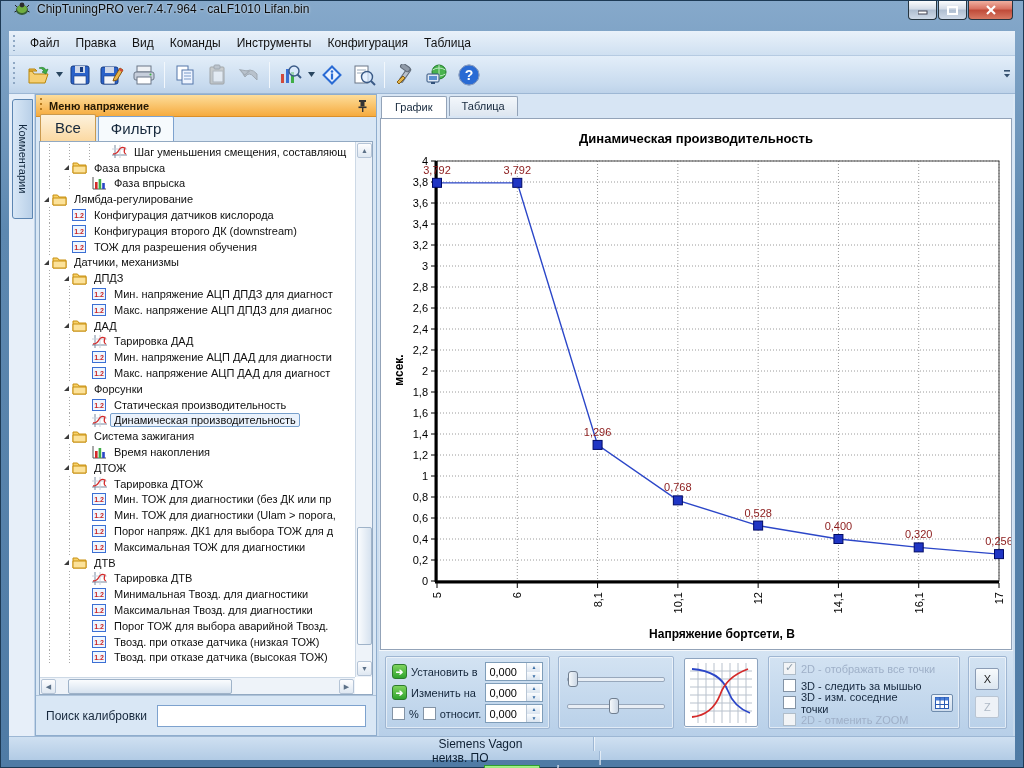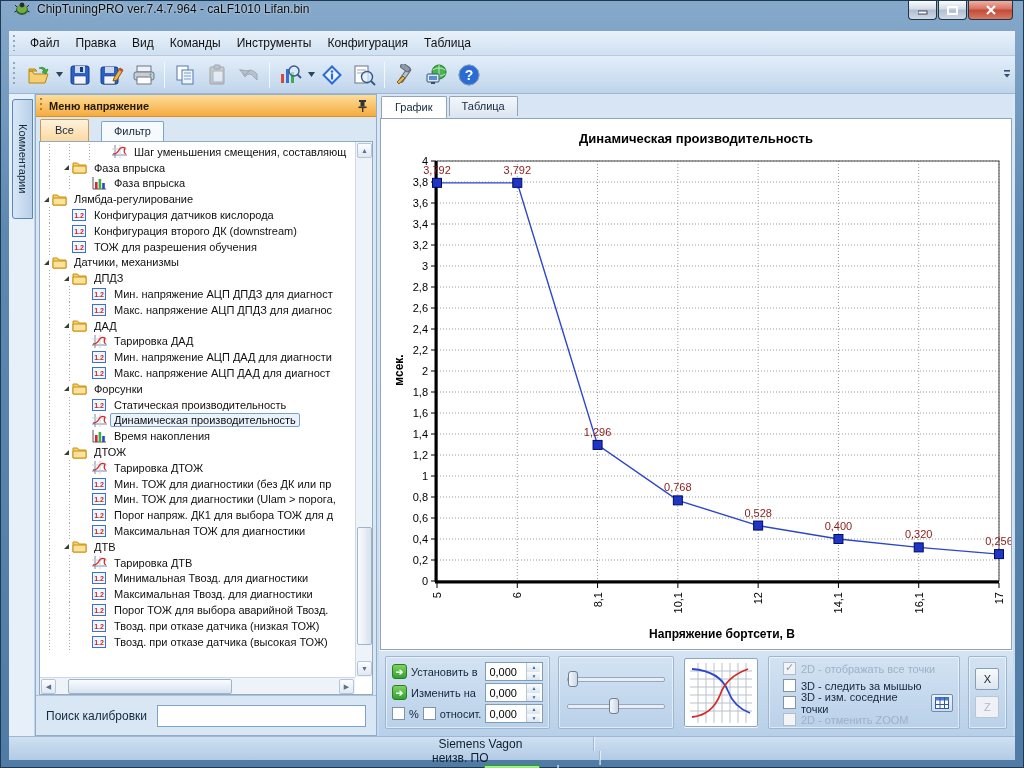--- a/index.html
+++ b/index.html
@@ -52,22 +52,22 @@
     writing-mode:vertical-rl; font-size:11px; color:#12283f; }
 
   
   .left-panel { position:absolute; left:26px; top:0; width:342px; bottom:0;
     border:1px solid #8fadcd; background:#d9e7f5; display:flex; flex-direction:column; }
   .panel-header { height:22px; background:linear-gradient(#fddd9b,#f6ab3e);
     border-bottom:1px solid #d98f2b; display:flex; align-items:center; font-size:11px; font-weight:bold; color:#251a05; }
   .panel-header .grip { background-image:repeating-linear-gradient(to bottom,#b77b20 0 2px,transparent 2px 5px); }
   .pin { margin-left:auto; margin-right:8px; }
   .ltabs { height:24px; display:flex; align-items:flex-end; padding-left:4px; background:#d9e7f5; }
-  .ltab { font-size:11px; padding:3px 12px 4px; border:1px solid #7da2ce; border-bottom:none;
-    border-radius:2px 2px 0 0; background:#f6fafd; margin-right:12px; color:#16283c; }
+  .ltab { font-size:15px; padding:3px 12px 4px; border:1px solid #7da2ce; border-bottom:none;
+    border-radius:2px 2px 0 0; background:#f6fafd; margin-right:2px; color:#16283c; }
   .ltab.active { background:linear-gradient(#fdf2dd,#fbd9a2); border-color:#c99a50; padding:4px 14px 5px; }
   .tree-wrap { flex:1; position:relative; background:#fff; border:1px solid #92a9c2; margin:0 3px; overflow:hidden; }
   .tree { position:absolute; inset:0 17px 17px 0; overflow:hidden; padding-top:2px; }
   .tree-row { height:15.8px; display:flex; align-items:center; white-space:nowrap; font-size:11px; color:#101010; }
   .indent { width:20px; align-self:stretch; flex:none;
     background-image:repeating-linear-gradient(to bottom,#a8a8a8 0 1px,transparent 1px 3px);
     background-size:1px 100%; background-repeat:no-repeat; background-position:9px 0; }
   .expander { width:12px; flex:none; display:flex; align-items:center; justify-content:center; }
   .expander i { width:0; height:0; border-left:5px solid transparent; border-bottom:5px solid #3c3c3c; }
   .exp-space { width:12px; flex:none; }
@@ -578,20 +578,33 @@
               <span class="ticon">
                 <svg width="15" height="13" viewBox="0 0 15 13">
                   <line x1="3" y1="0" x2="3" y2="13" stroke="#7a8aa0"></line>
                   <line x1="0" y1="10" x2="15" y2="10" stroke="#7a8aa0"></line>
                   <line x1="8" y1="0" x2="8" y2="13" stroke="#c9d2de"></line>
                   <line x1="0" y1="4" x2="15" y2="4" stroke="#c9d2de"></line>
                   <path d="M1 9 Q5 9 7 5 Q9 1 13 3 Q11 8 14 9" fill="none" stroke="#d42a2a" stroke-width="1.3"></path>
                 </svg>
               </span>
               <span class="tlabel sel">Динамическая производительность</span>
+            </div>
+            <div class="tree-row">
+              <span class="indent"></span>
+              <span class="expander">
+                <i></i>
+              </span>
+              <span class="ticon">
+                <svg width="15" height="13" viewBox="0 0 15 13">
+                  <path d="M1 3 L1 12 L14 12 L14 4 L7 4 L5.5 2 L1 2 Z" fill="#f7d16a" stroke="#c89010"></path>
+                  <path d="M1 5 L14 5 L14 12 L1 12 Z" fill="#fce29a" stroke="#c89010"></path>
+                </svg>
+              </span>
+              <span class="tlabel">Система зажигания</span>
             </div>
             <div class="tree-row">
               <span class="indent"></span>
               <span class="indent"></span>
               <span class="exp-space"></span>
               <span class="ticon">
                 <svg width="14" height="13" viewBox="0 0 14 13">
                   <line x1="1" y1="12" x2="14" y2="12" stroke="#555"></line>
                   <line x1="1" y1="0" x2="1" y2="12" stroke="#555"></line>
                   <rect x="3" y="5" width="2.6" height="7" fill="#d42a2a"></rect>

